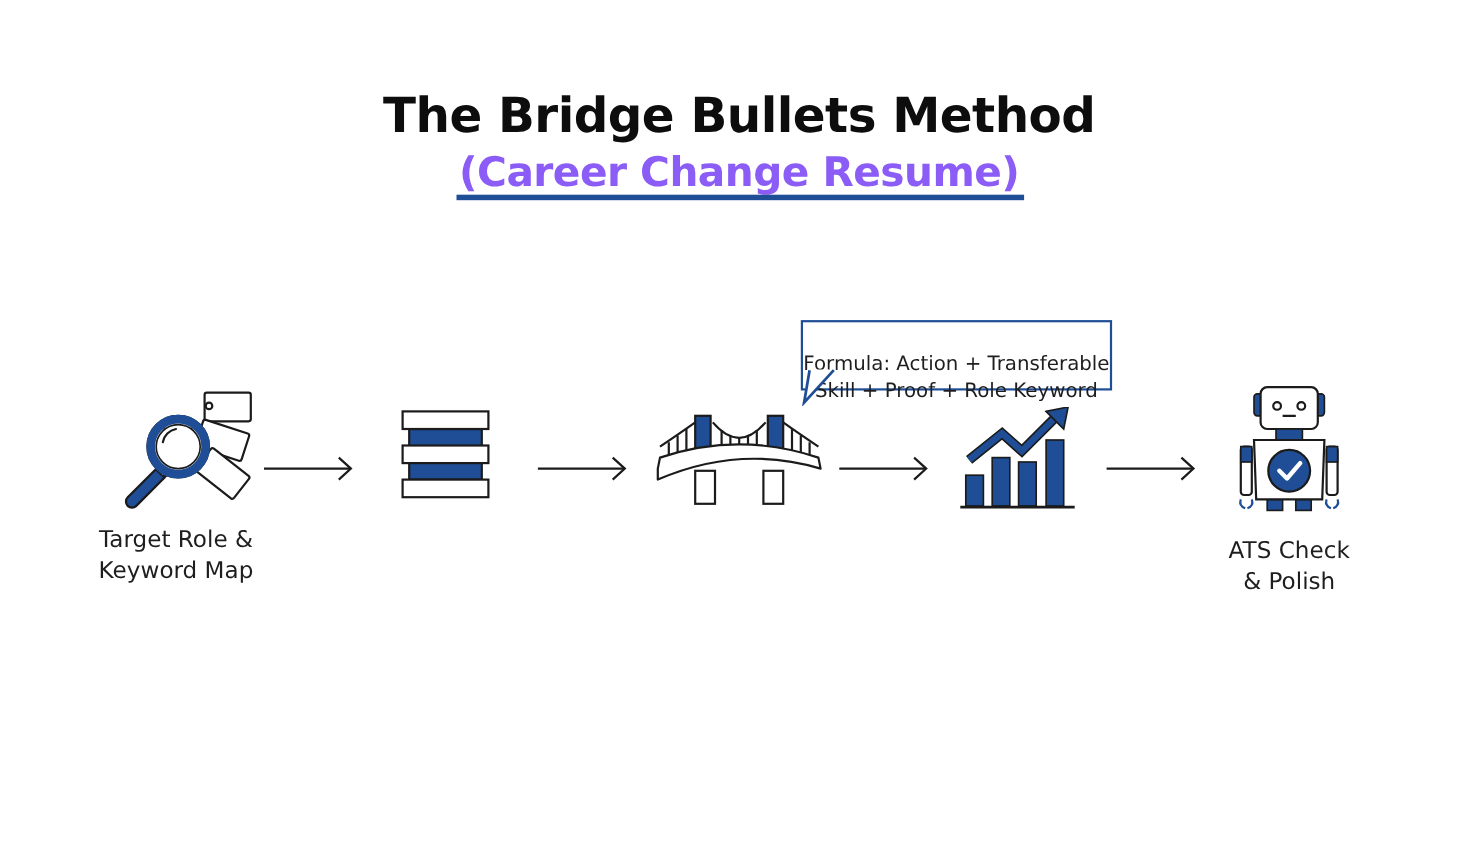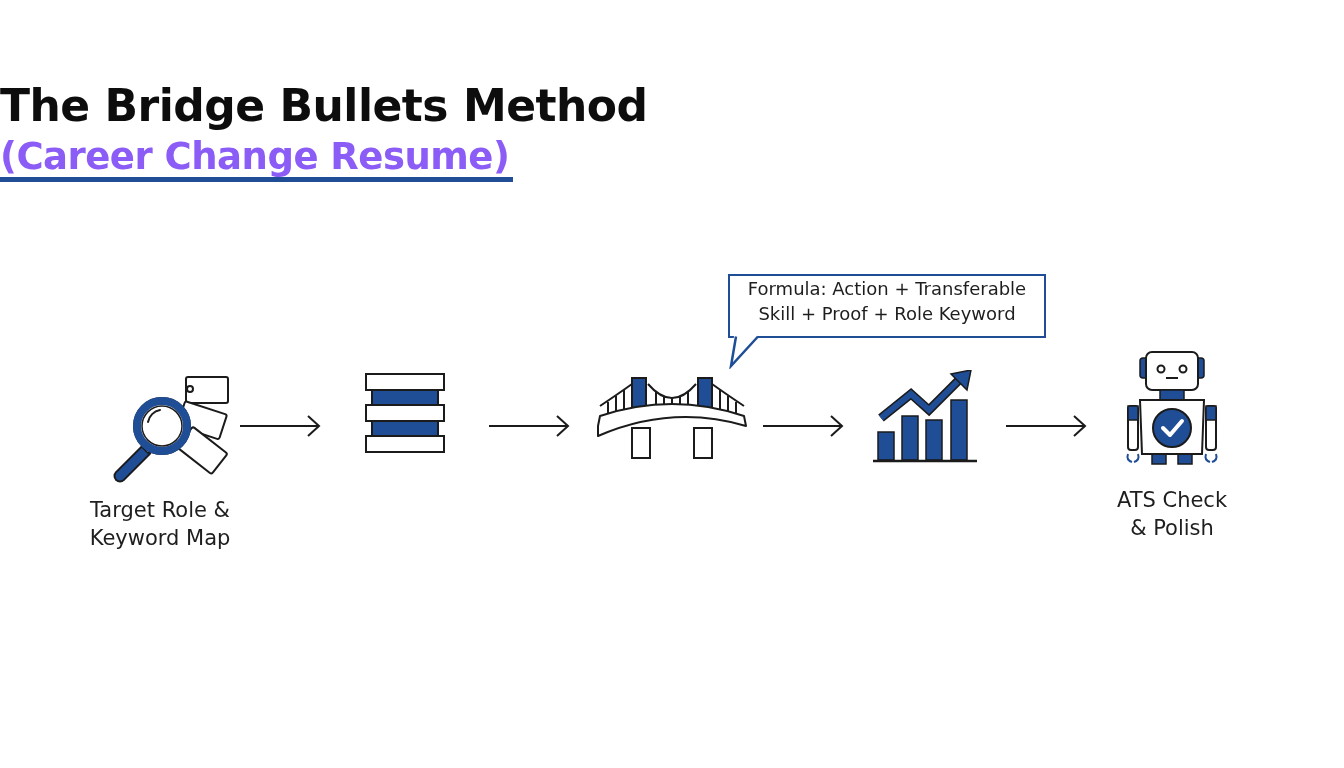--- a/index.html
+++ b/index.html
@@ -1,45 +1,45 @@
 <!DOCTYPE html>
 <html><head>
 <meta charset="utf-8">
 <style>
   html, body { margin: 0; padding: 0; }
   body {
     width: 1344px; height: 768px; background: #ffffff;
     position: relative; overflow: hidden;
     font-family: "Liberation Sans", "DejaVu Sans", sans-serif; color: #1b1b1b;
   }
-  .title-block { position: absolute; left: 0; top: 78px; width: 1344px; text-align: left; }
+  .title-block { position: absolute; left: 0; top: 78px; width: 1344px; text-align: center; }
   .title-line1 {
     font-family: "DejaVu Sans", sans-serif; font-weight: bold; font-size: 44px;
     letter-spacing: -0.5px; color: #0d0d0d; line-height: 56px;
   }
   .title-line2-wrap { display: inline-block; position: relative; margin-top: -2px; }
   .title-line2 {
     font-family: "DejaVu Sans", sans-serif; font-weight: bold; font-size: 37px;
     letter-spacing: -0.5px; color: #8b5cf6; line-height: 50px; display: inline-block;
   }
   .title-underline {
     position: absolute; left: -2px; right: -4px; bottom: 0px; height: 5px; background: #1f4e96;
   }
   .step { position: absolute; text-align: center; }
   .step svg { display: block; margin: 0 auto; }
   .step-label {
     font-family: "DejaVu Sans", sans-serif; font-size: 21px; line-height: 28px;
     color: #1e1e1e; white-space: pre-line; margin-top: 14px;
   }
   .arrow { position: absolute; }
   .callout {
-    position: absolute; left: 728px; top: 274px; width: 318px; height: 64px;
+    position: absolute; left: 728px; top: 291px; width: 283px; height: 64px;
     border: 2.5px solid #1f4e96; background: #ffffff; box-sizing: border-box;
     text-align: center; font-family: "DejaVu Sans", sans-serif; font-size: 18px;
-    line-height: 25px; color: #1e1e1e; padding-top: 0;
+    line-height: 25px; color: #1e1e1e; padding-top: 25px;
   }
   .callout-tail { position: absolute; left: 728px; top: 335px; }
 </style>
 </head>
 <body>
 
 <div class="title-block">
   <div class="title-line1">The Bridge Bullets Method</div>
   <div class="title-line2-wrap">
     <span class="title-line2">(Career Change Resume)</span>
@@ -49,21 +49,21 @@
 
 <div class="callout">
   <span style="white-space: pre-line;">Formula: Action + Transferable
 Skill + Proof + Role Keyword</span>
 </div>
 <svg class="callout-tail" width="40" height="34" viewBox="0 0 40 34">
   <polygon points="6,1 30,1 3,31" fill="#ffffff" stroke="none"></polygon>
   <polyline points="8,1.5 3,31 30,1.5" fill="none" stroke="#1f4e96" stroke-width="2.5" stroke-linejoin="miter"></polyline>
 </svg>
 
-<div class="step" style="left:60px; top:372px; width:200px;">
+<div class="step" style="left:60px; top:352px; width:200px;">
   <svg width="140" height="112" viewBox="0 0 140 112">
     <g stroke="#1b1b1b" stroke-width="2" fill="#ffffff">
       <rect x="96" y="5" width="42" height="26" rx="2"></rect>
       <circle cx="100" cy="17" r="3"></circle>
       <g transform="rotate(18 108 48)">
         <rect x="90" y="34" width="44" height="26" rx="2"></rect>
       </g>
       <g transform="rotate(38 110 78)">
         <rect x="90" y="64" width="44" height="26" rx="2"></rect>
       </g>

